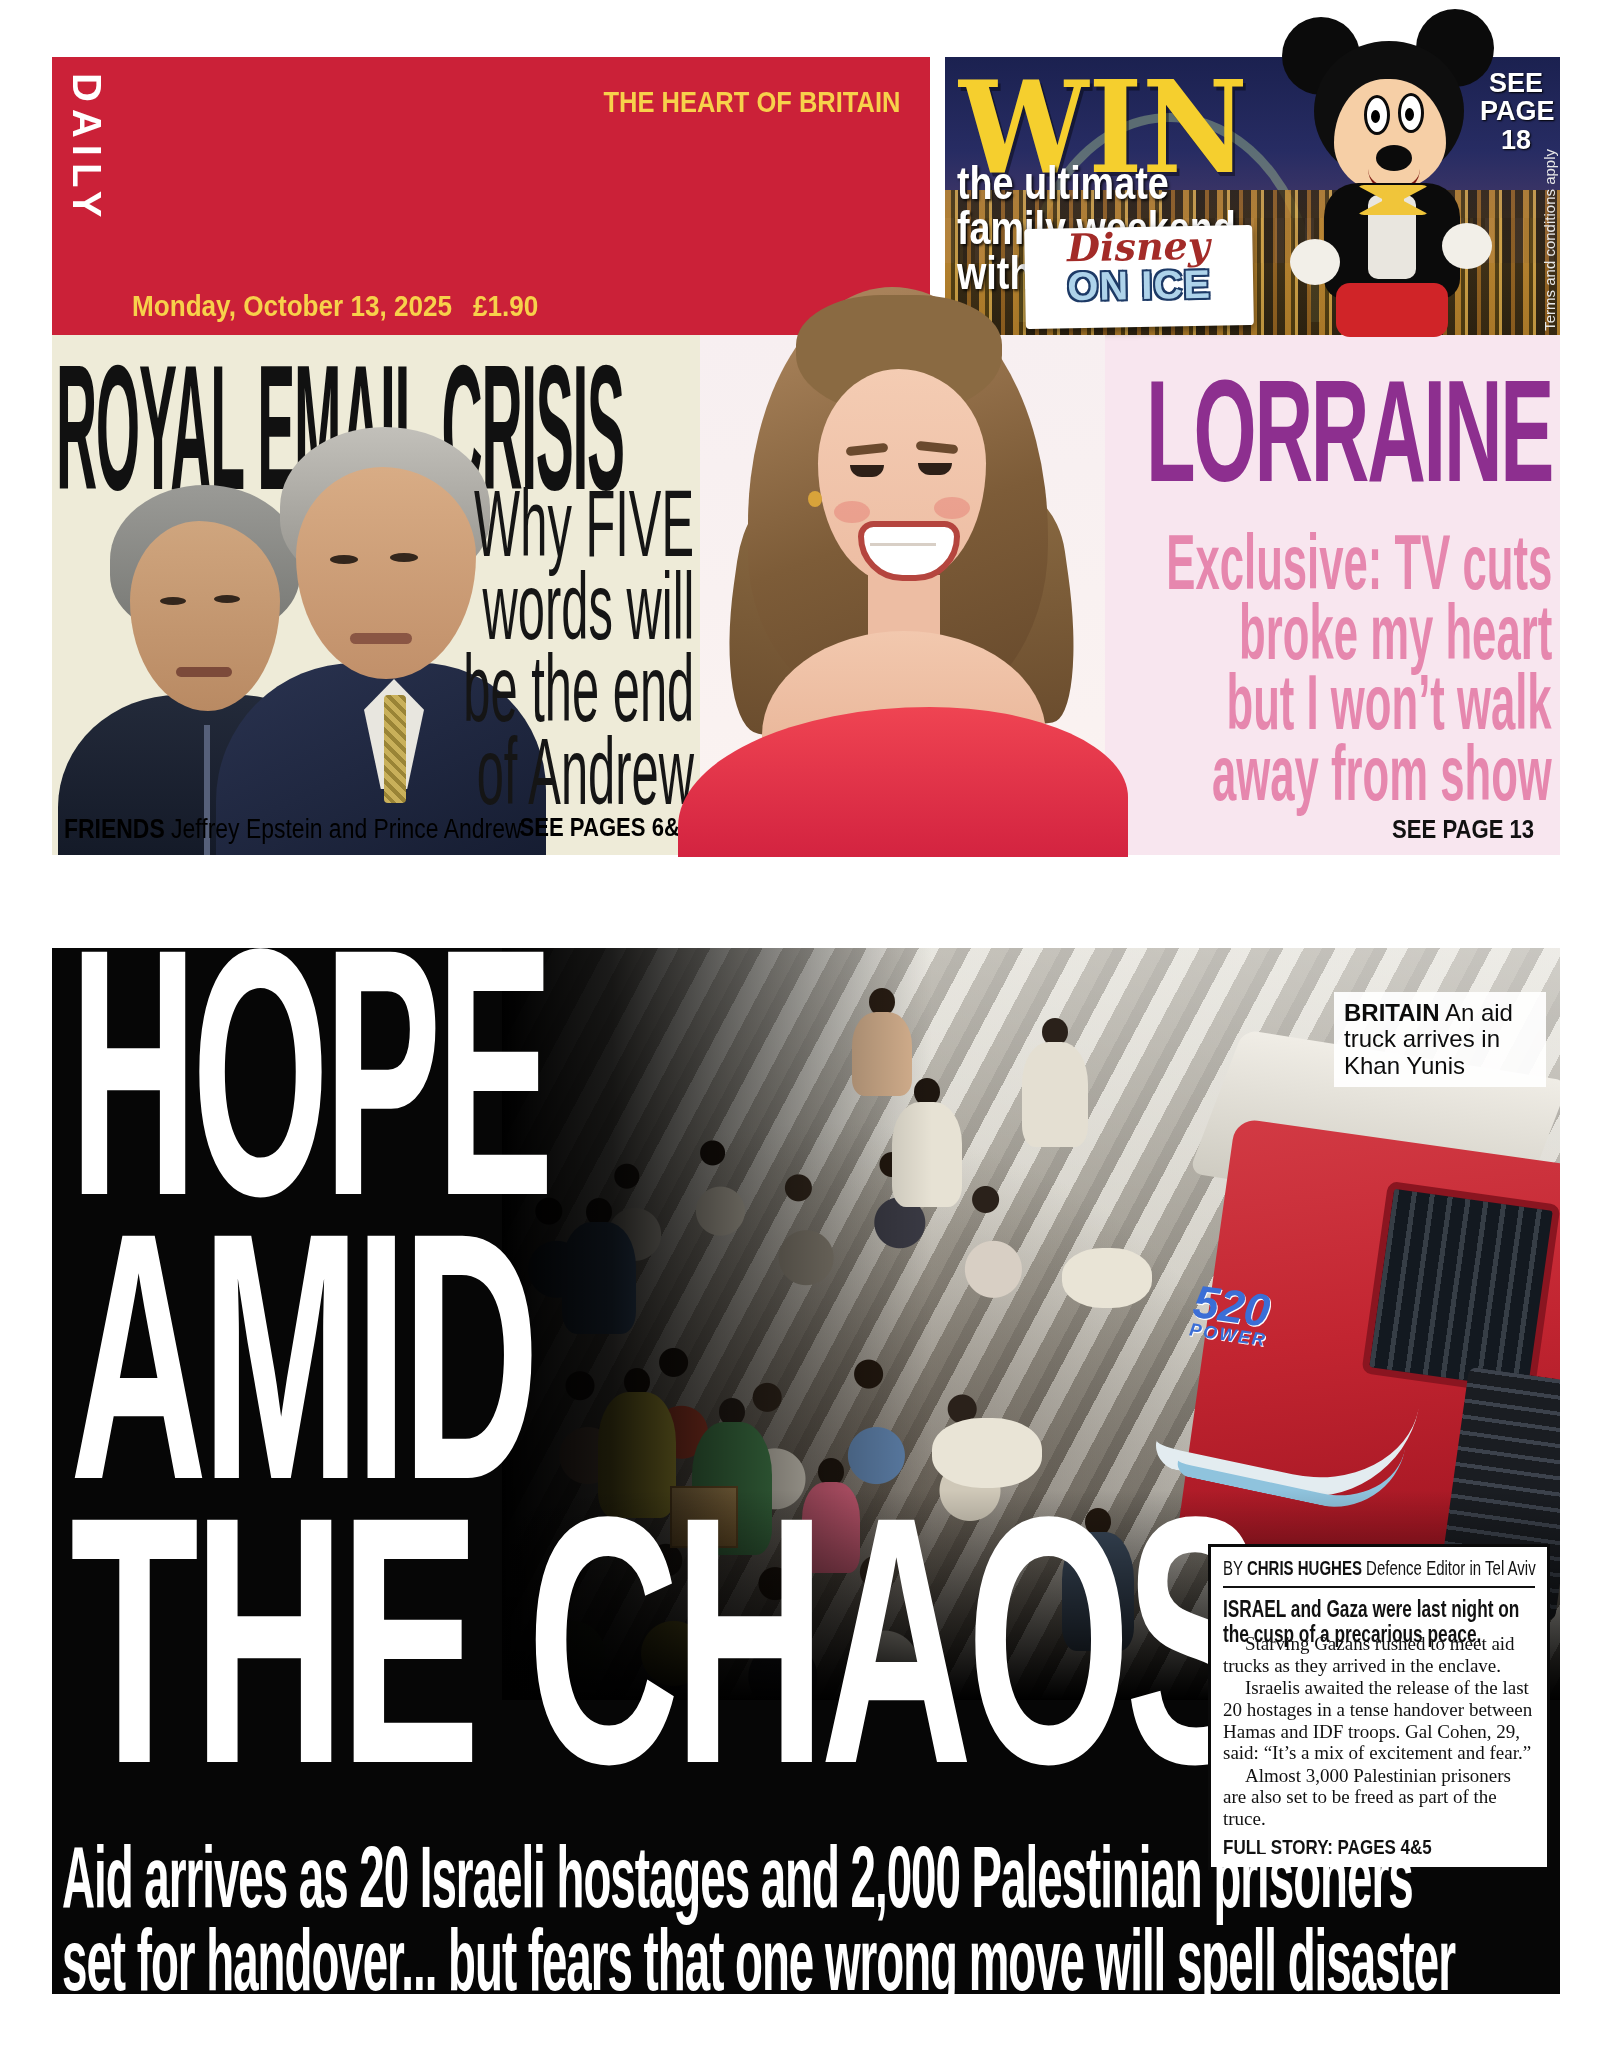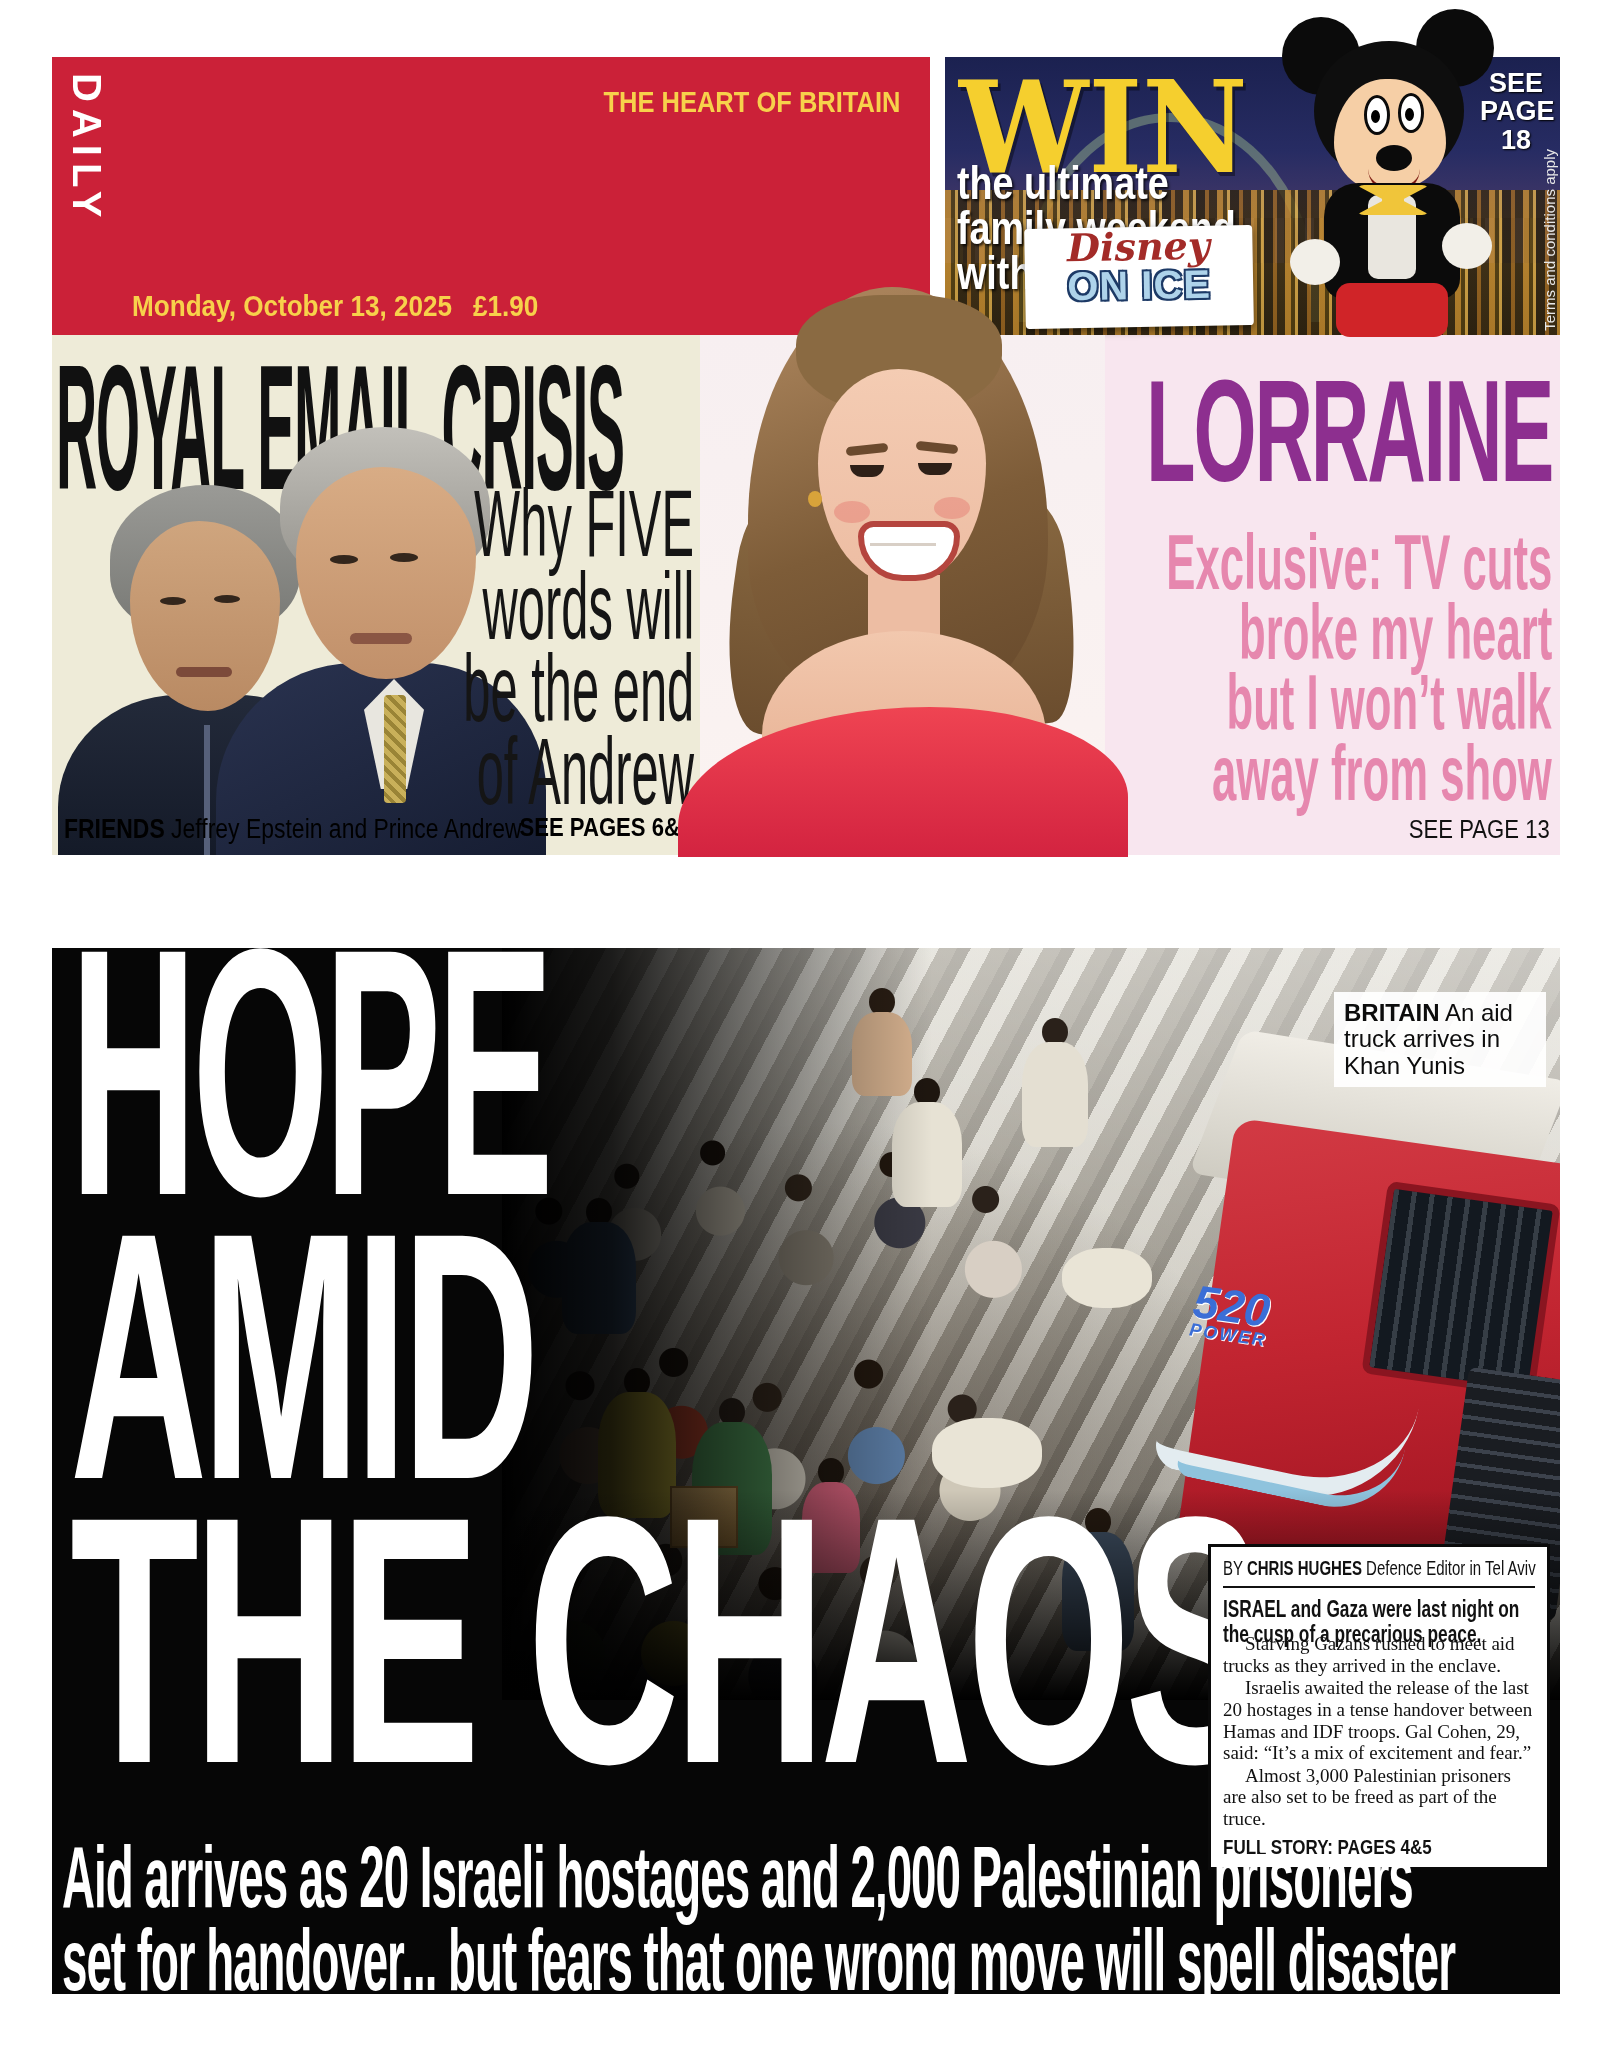--- a/index.html
+++ b/index.html
@@ -129,21 +129,21 @@
   .lor-earring{position:absolute;left:108px;top:156px;width:14px;height:16px;background:#d8a33a;border-radius:50%;}
 
   
   .lor-panel{position:absolute;left:1105px;top:335px;width:455px;height:520px;background:var(--pale-pink,#f8e6ef);}
   .lor-name{position:absolute;right:8px;top:24px;color:var(--lorraine-purple,#8d2f8f);
         font-weight:bold;font-size:145px;line-height:1;}
   .lor-name .sx{transform:scaleX(.56);transform-origin:right top;letter-spacing:-4px;}
   .lor-quote{position:absolute;right:8px;top:192px;text-align:right;color:var(--lorraine-pink,#e687ae);
         font-weight:bold;font-size:78px;line-height:.9;}
   .lor-quote .sx{transform:scaleX(.56);transform-origin:right top;}
-  .lor-see{position:absolute;right:10px;bottom:10px;font-weight:normal;font-size:26px;color:#111;}
+  .lor-see{position:absolute;right:26px;bottom:10px;font-weight:bold;font-size:26px;color:#111;}
   .lor-see .sx{transform:scaleX(.85);transform-origin:right bottom;}
 
   
   .banner{position:absolute;left:52px;top:853px;width:1508px;height:95px;display:flex;
         align-items:center;justify-content:center;background:#fff;}
   .banner .sx{font-family:"DejaVu Serif",serif;font-weight:bold;font-size:100px;
         color:var(--banner-red,#c5202c);transform:scaleX(.84);letter-spacing:2px;}
 
   
   .main-black{position:absolute;left:52px;top:948px;width:1508px;height:1046px;background:#060606;}

